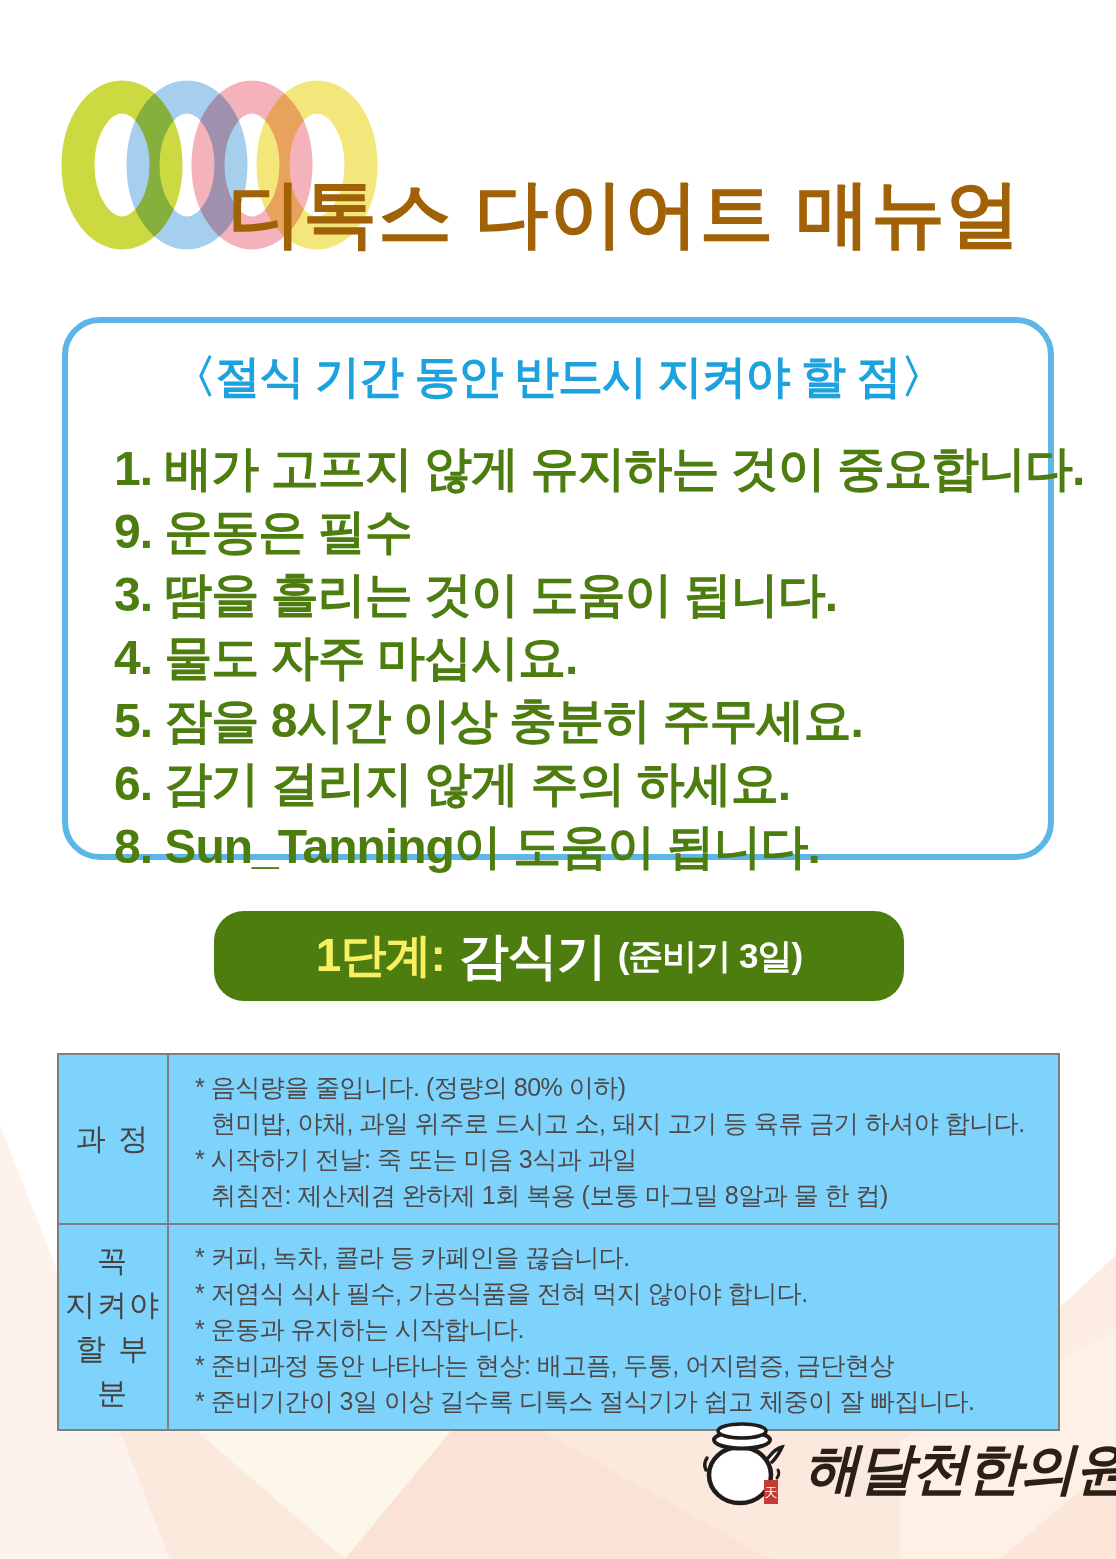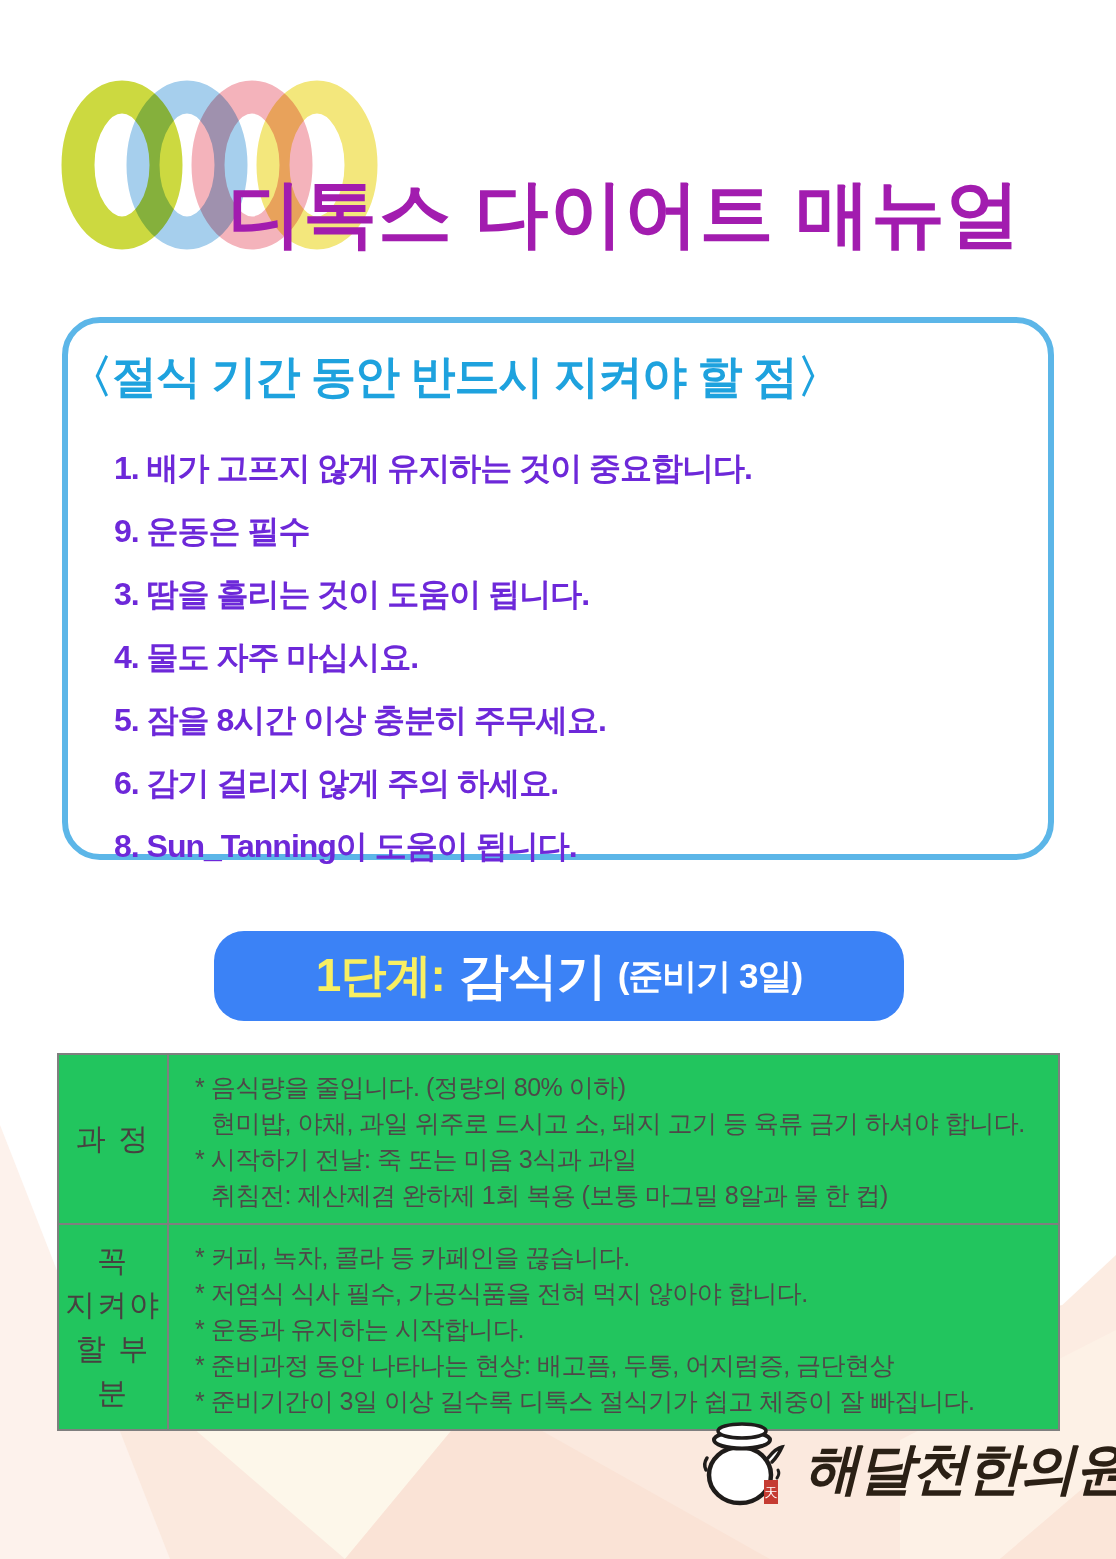--- a/index.html
+++ b/index.html
@@ -8,51 +8,51 @@
     font-family:"Liberation Sans",sans-serif;
   }
   .abs{position:absolute;}
   
   #bg-poly{position:absolute;left:0;top:0;width:1116px;height:1559px;z-index:0;}
   
   #logo-rings{position:absolute;left:0;top:0;width:430px;height:280px;z-index:1;}
   
   #page-title{
     left:228px;top:165px;z-index:2;
-    font-size:74px;font-weight:800;color:#a21caf;letter-spacing:1px;white-space:nowrap;
+    font-size:74px;font-weight:800;color:#a16207;letter-spacing:1px;white-space:nowrap;
   }
   
   #rules-box{
     left:62px;top:317px;width:980px;height:531px;z-index:2;
     border:6px solid #5cb6e8;border-radius:38px;background:#ffffff;
   }
   #rules-heading{
-    margin-top:24px;text-align:left;
+    margin-top:24px;text-align:center;
     font-size:45px;font-weight:700;color:#1ea2de;letter-spacing:-1px;
   }
   #rules-list{margin:30px 0 0 46px;}
   .rule-item{
-    font-size:32px;font-weight:600;color:#6d28d9;line-height:63px;white-space:nowrap;letter-spacing:-1px;
+    font-size:48px;font-weight:600;color:#4d7c0f;line-height:63px;white-space:nowrap;letter-spacing:-1px;
   }
   
   #stage-banner{
     left:214px;top:911px;width:690px;height:90px;z-index:2;
-    background:#3b82f6;border-radius:30px;
-    display:flex;align-items:center;justify-content:center;white-space:nowrap;margin-top:20px;
+    background:#4d7c0f;border-radius:30px;
+    display:flex;align-items:center;justify-content:center;white-space:nowrap;
   }
   #stage-label{color:#f8ef62;font-size:46px;font-weight:700;letter-spacing:-1px;}
   #stage-name{color:#ffffff;font-size:50px;font-weight:700;margin-left:14px;letter-spacing:-1px;}
   #stage-note{color:#ffffff;font-size:35px;font-weight:600;margin-left:12px;letter-spacing:-1px;}
   
   #stage-table{
     left:57px;top:1053px;width:1003px;z-index:2;
     border-collapse:collapse;background:#ffffff;table-layout:fixed;
   }
   #stage-table td{
-    border:2px solid #7f7f7f;vertical-align:middle;background:#22c55e;
+    border:2px solid #7f7f7f;vertical-align:middle;background:#7dd3fc;
   }
   .th-cell{
     width:106px;text-align:center;
     font-size:30px;color:#474140;letter-spacing:2px;line-height:44px;
   }
   .body-cell{padding:14px 10px 10px 26px;}
   .row-process{height:158px;}
   .row-must{height:184px;}
   .cell-line{
     font-size:25px;color:#4e4848;line-height:36px;white-space:nowrap;letter-spacing:-0.5px;

